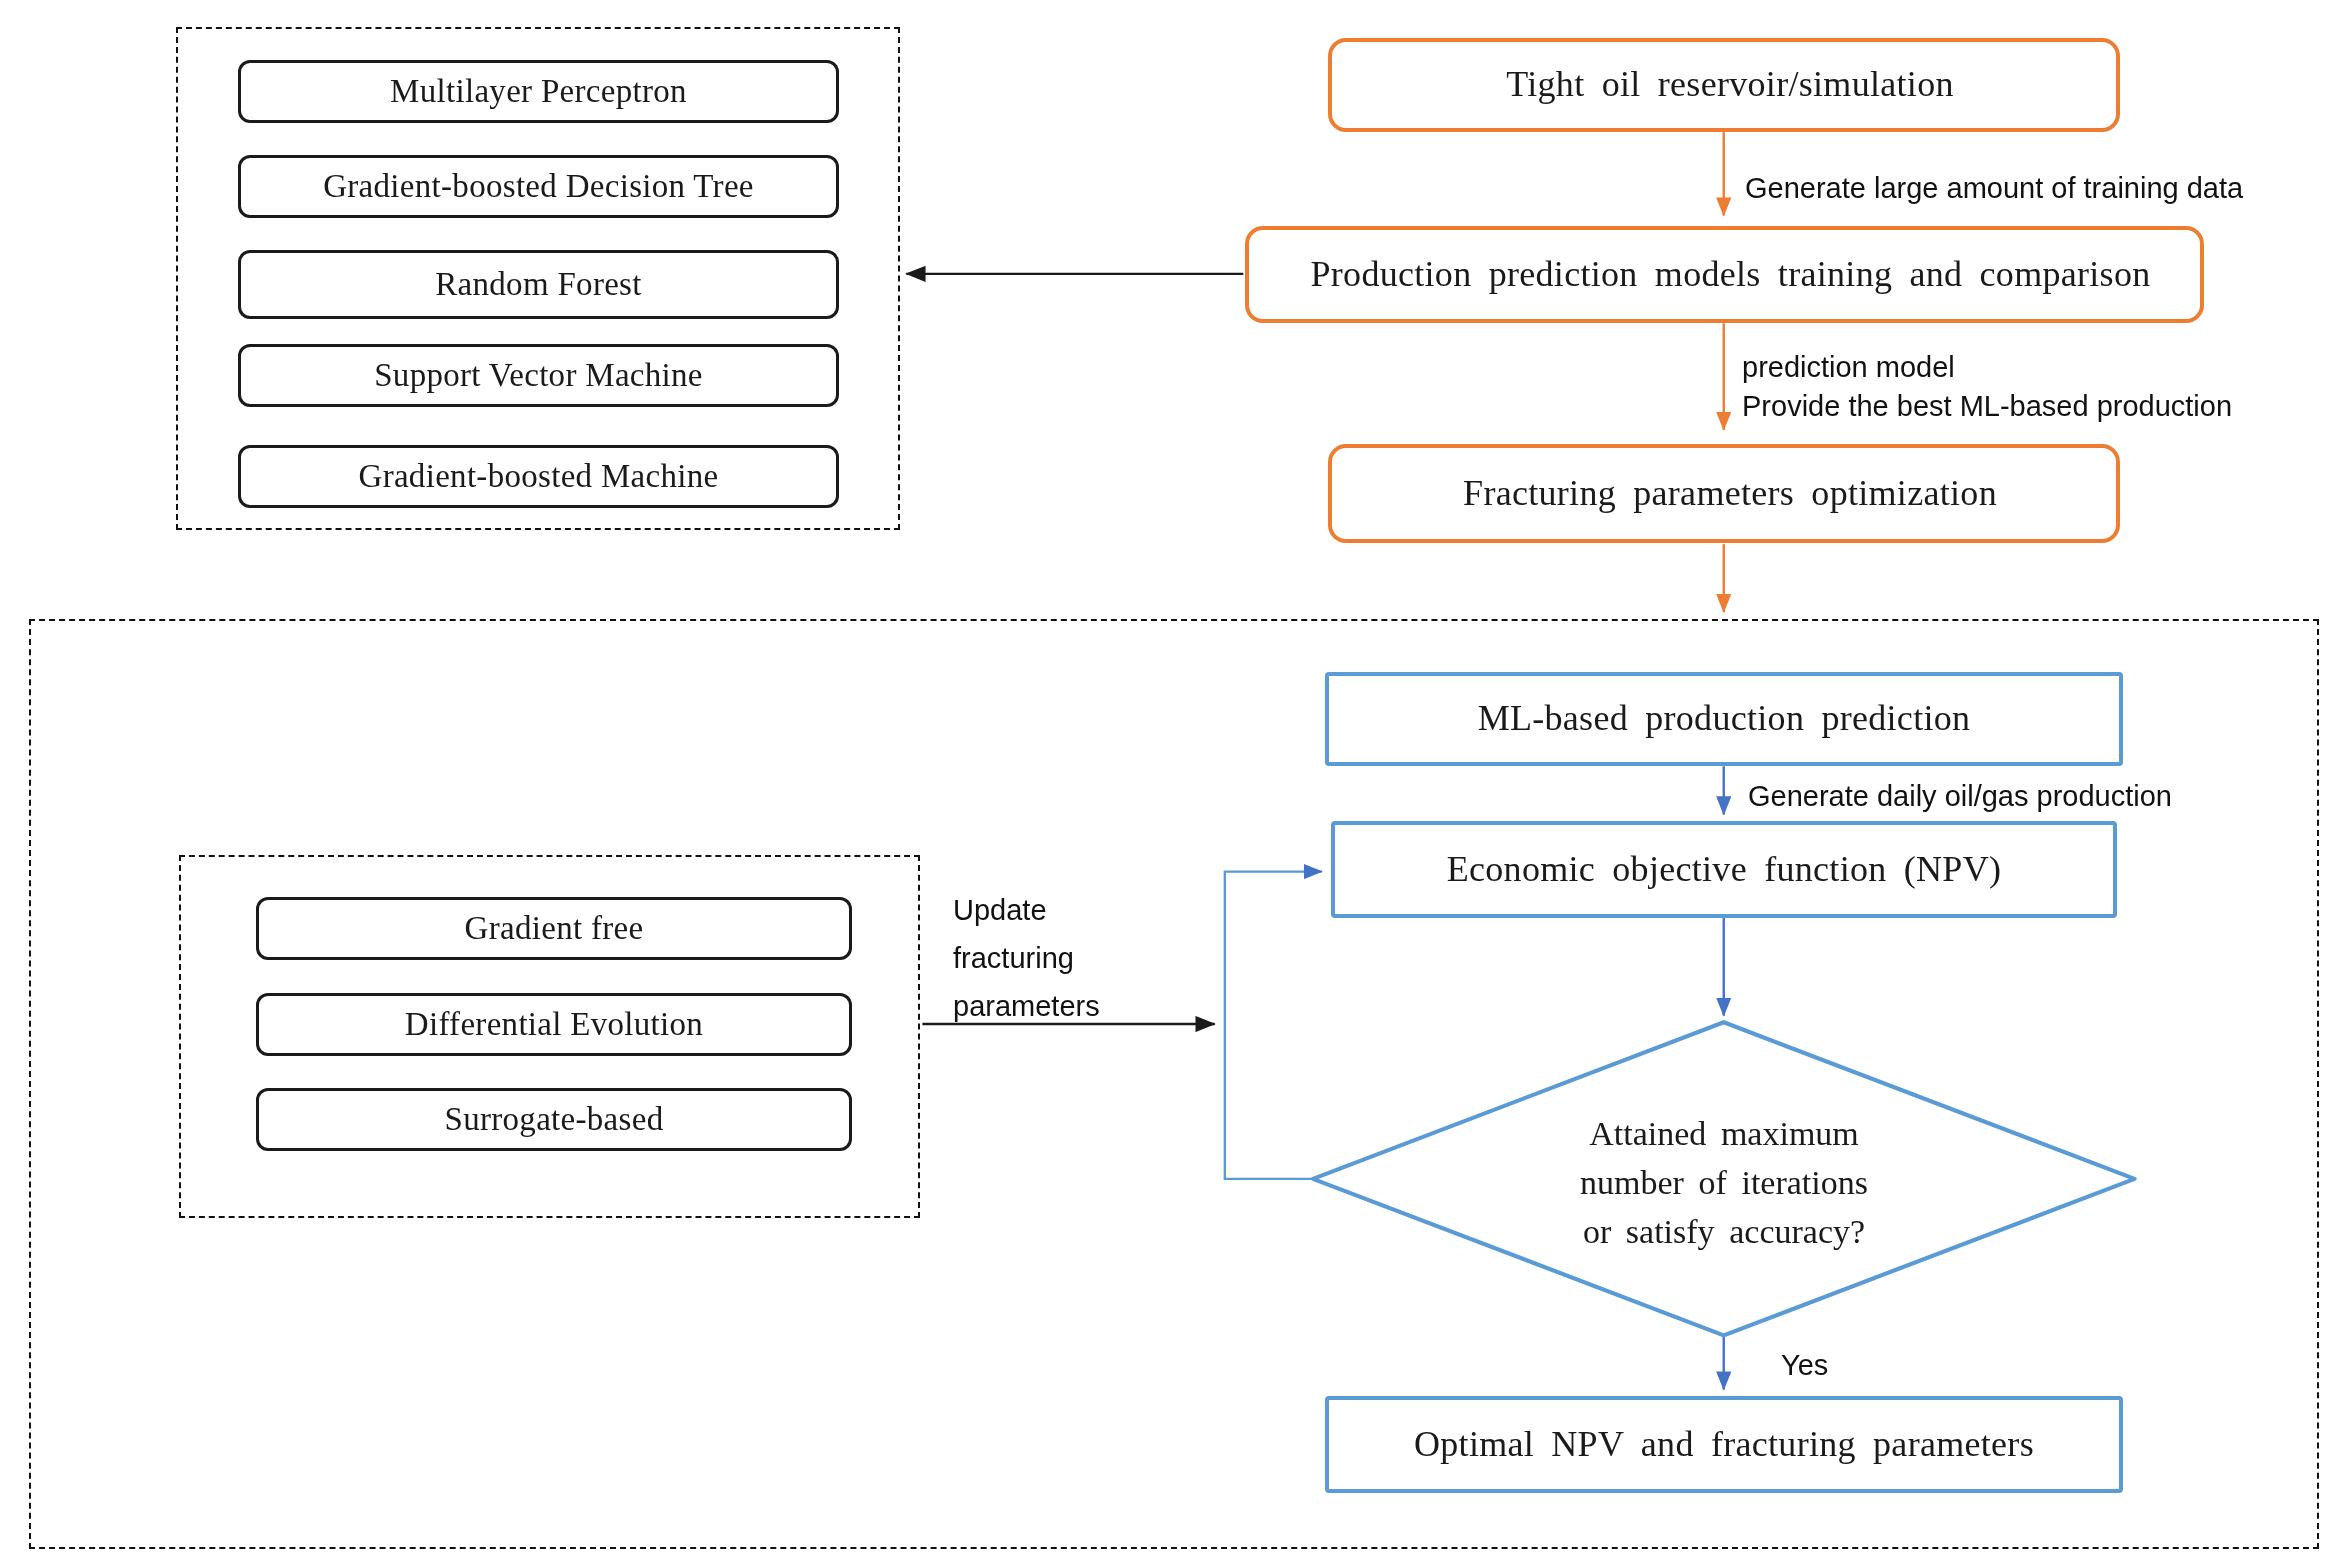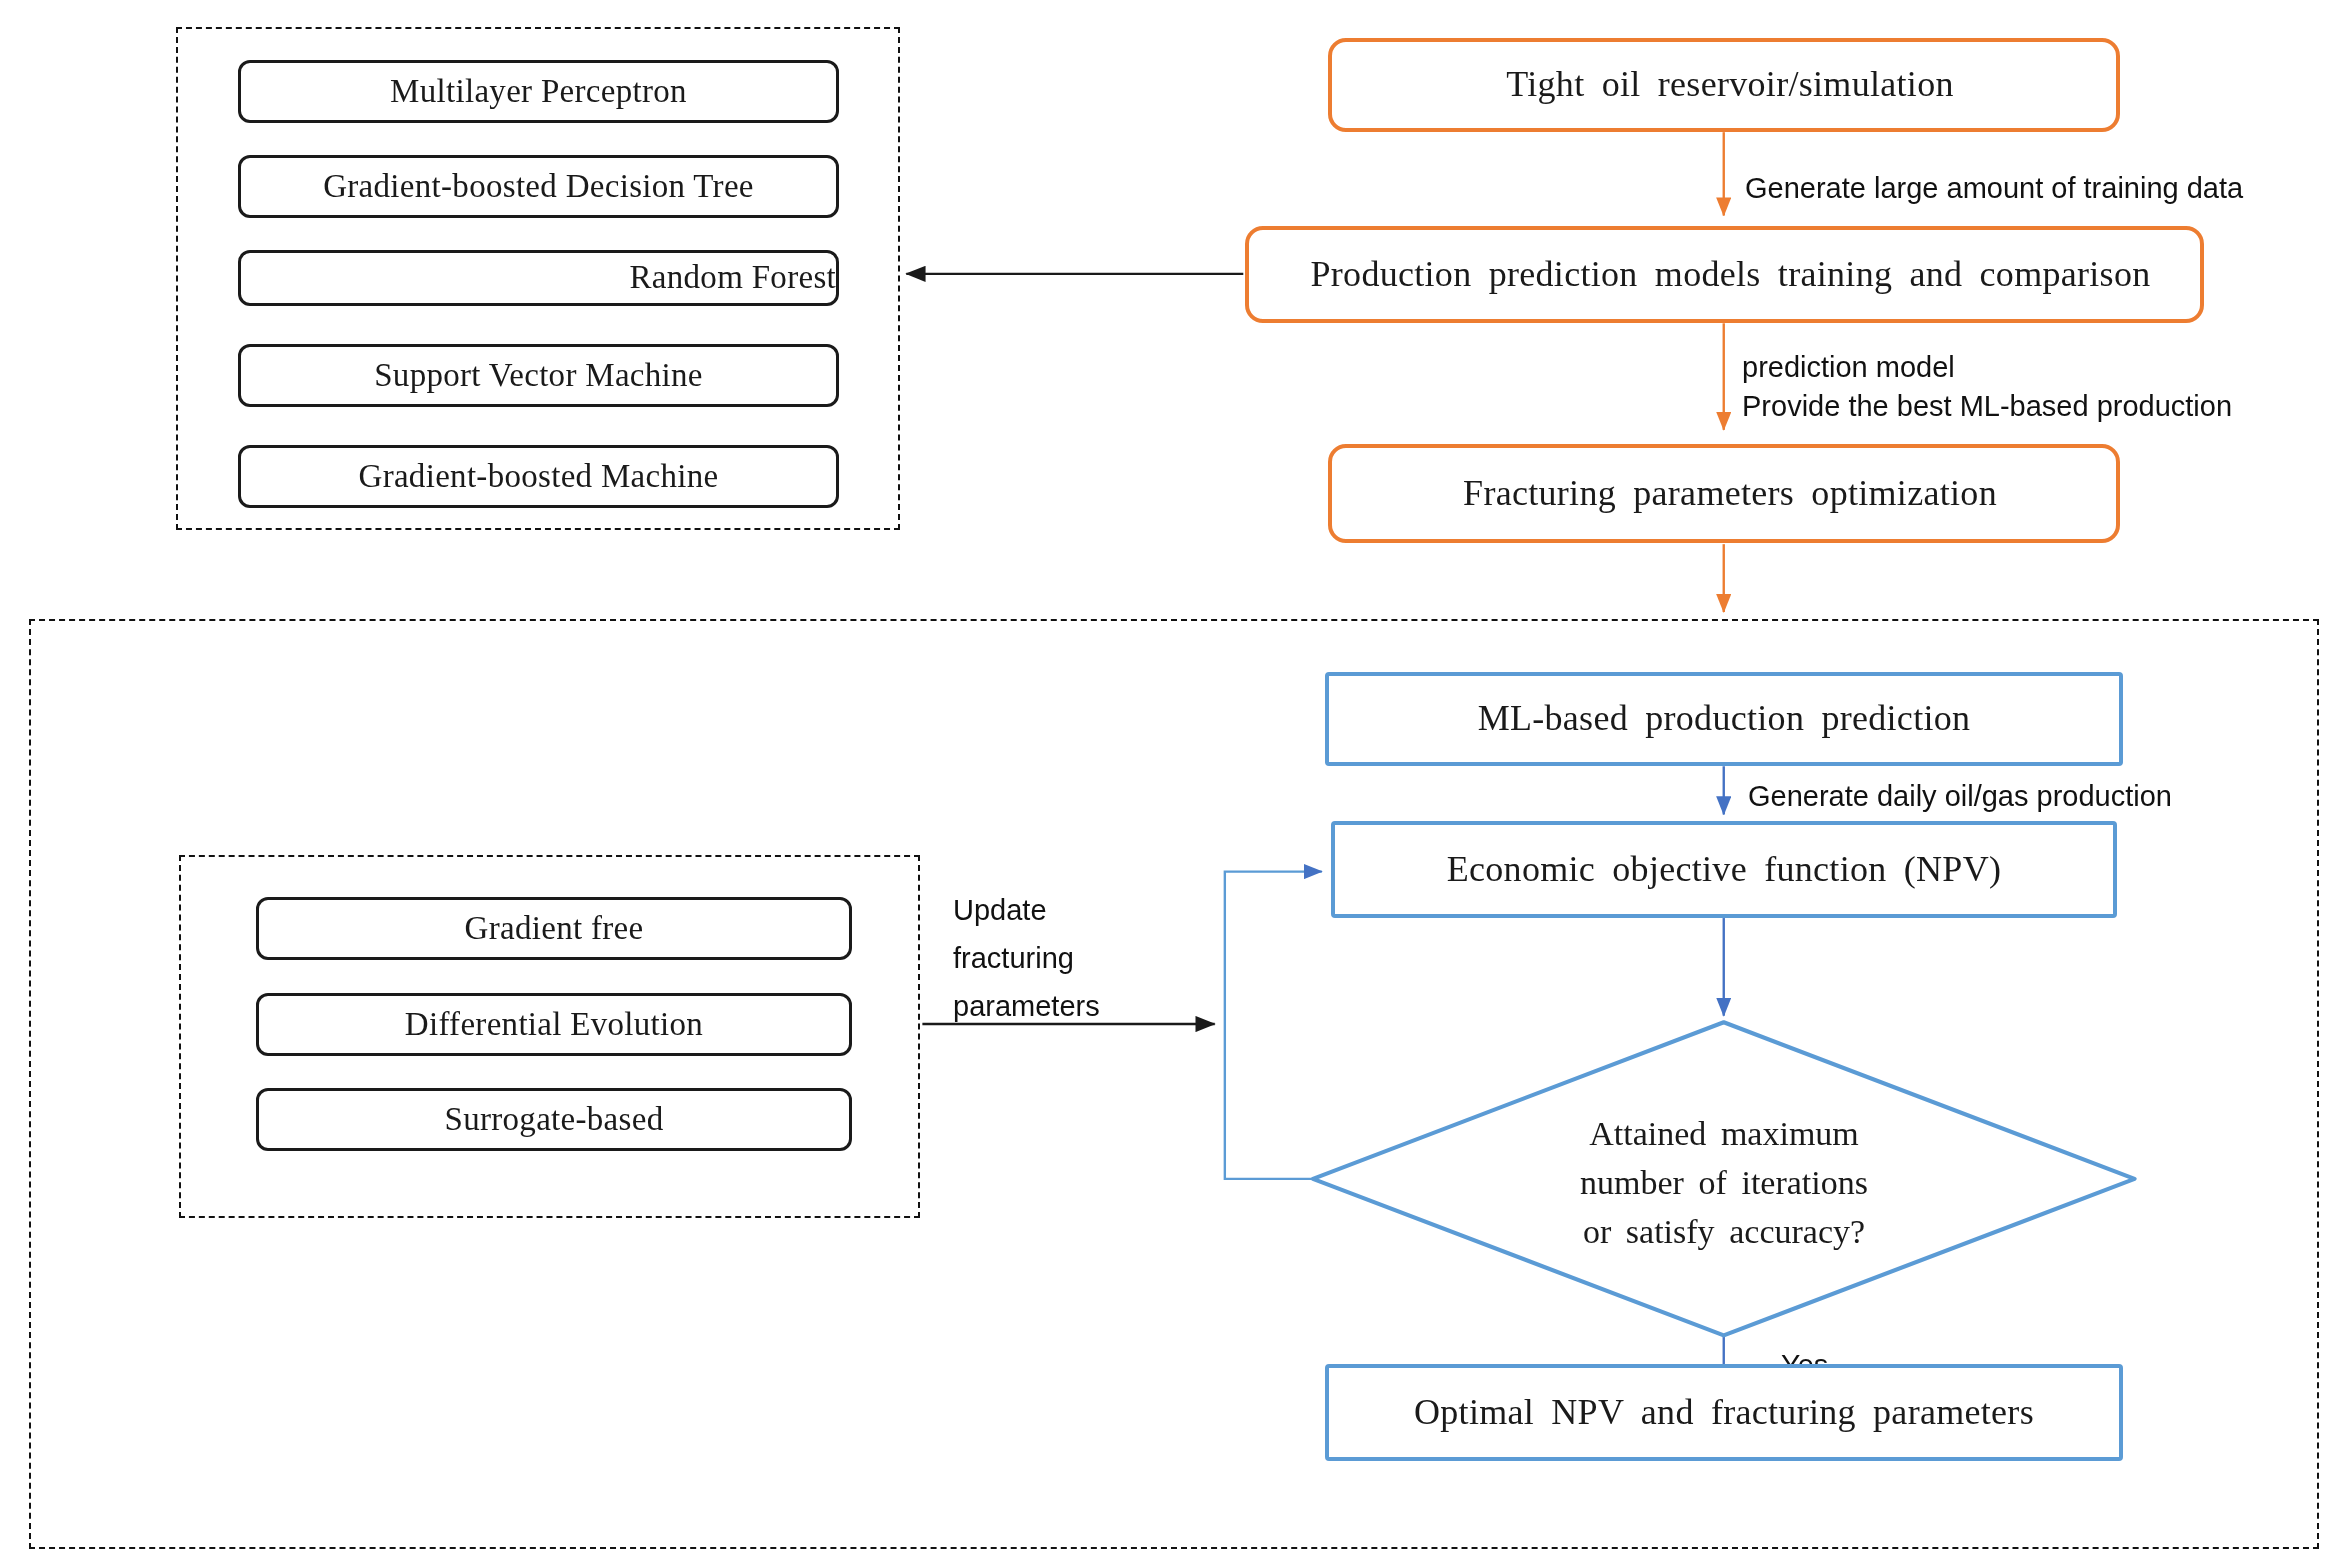--- a/index.html
+++ b/index.html
@@ -122,21 +122,21 @@
   </svg>
 
   <div class="dashed" style="left:176px;top:27px;width:724px;height:503px;"></div>
 
   <div class="box small" style="left:238px;top:60px;width:601px;height:63px;">
     <span>Multilayer Perceptron</span>
   </div>
   <div class="box small" style="left:238px;top:155px;width:601px;height:63px;">
     <span>Gradient-boosted Decision Tree</span>
   </div>
-  <div class="box small" style="left:238px;top:250px;width:601px;height:56px;justify-content:flex-end;">
+  <div class="box small" style="left:238px;top:250px;width:601px;height:69px;">
     <span>Random Forest</span>
   </div>
   <div class="box small" style="left:238px;top:344px;width:601px;height:63px;text-align:right;">
     <span>Support Vector Machine</span>
   </div>
   <div class="box small" style="left:238px;top:445px;width:601px;height:63px;">
     <span>Gradient-boosted Machine</span>
   </div>
 
   <div class="box orange" style="left:1328px;top:38px;width:792px;height:94px;">
@@ -171,21 +171,21 @@
   </div>
 
   <div id="decision-text">
     <div>Attained maximum</div>
     <div>number of iterations</div>
     <div>or satisfy accuracy?</div>
   </div>
 
   <div class="note" style="left:1781px;top:1346px;">Yes</div>
 
-  <div class="box blue" style="left:1325px;top:1364px;width:798px;height:97px;">
+  <div class="box blue" style="left:1325px;top:1396px;width:798px;height:97px;">
     <span>Optimal NPV and fracturing parameters</span>
   </div>
 
   <div class="dashed" style="left:179px;top:855px;width:741px;height:363px;"></div>
 
   <div class="box small" style="left:256px;top:897px;width:596px;height:63px;">
     <span>Gradient free</span>
   </div>
   <div class="box small" style="left:256px;top:993px;width:596px;height:63px;">
     <span>Differential Evolution</span>

